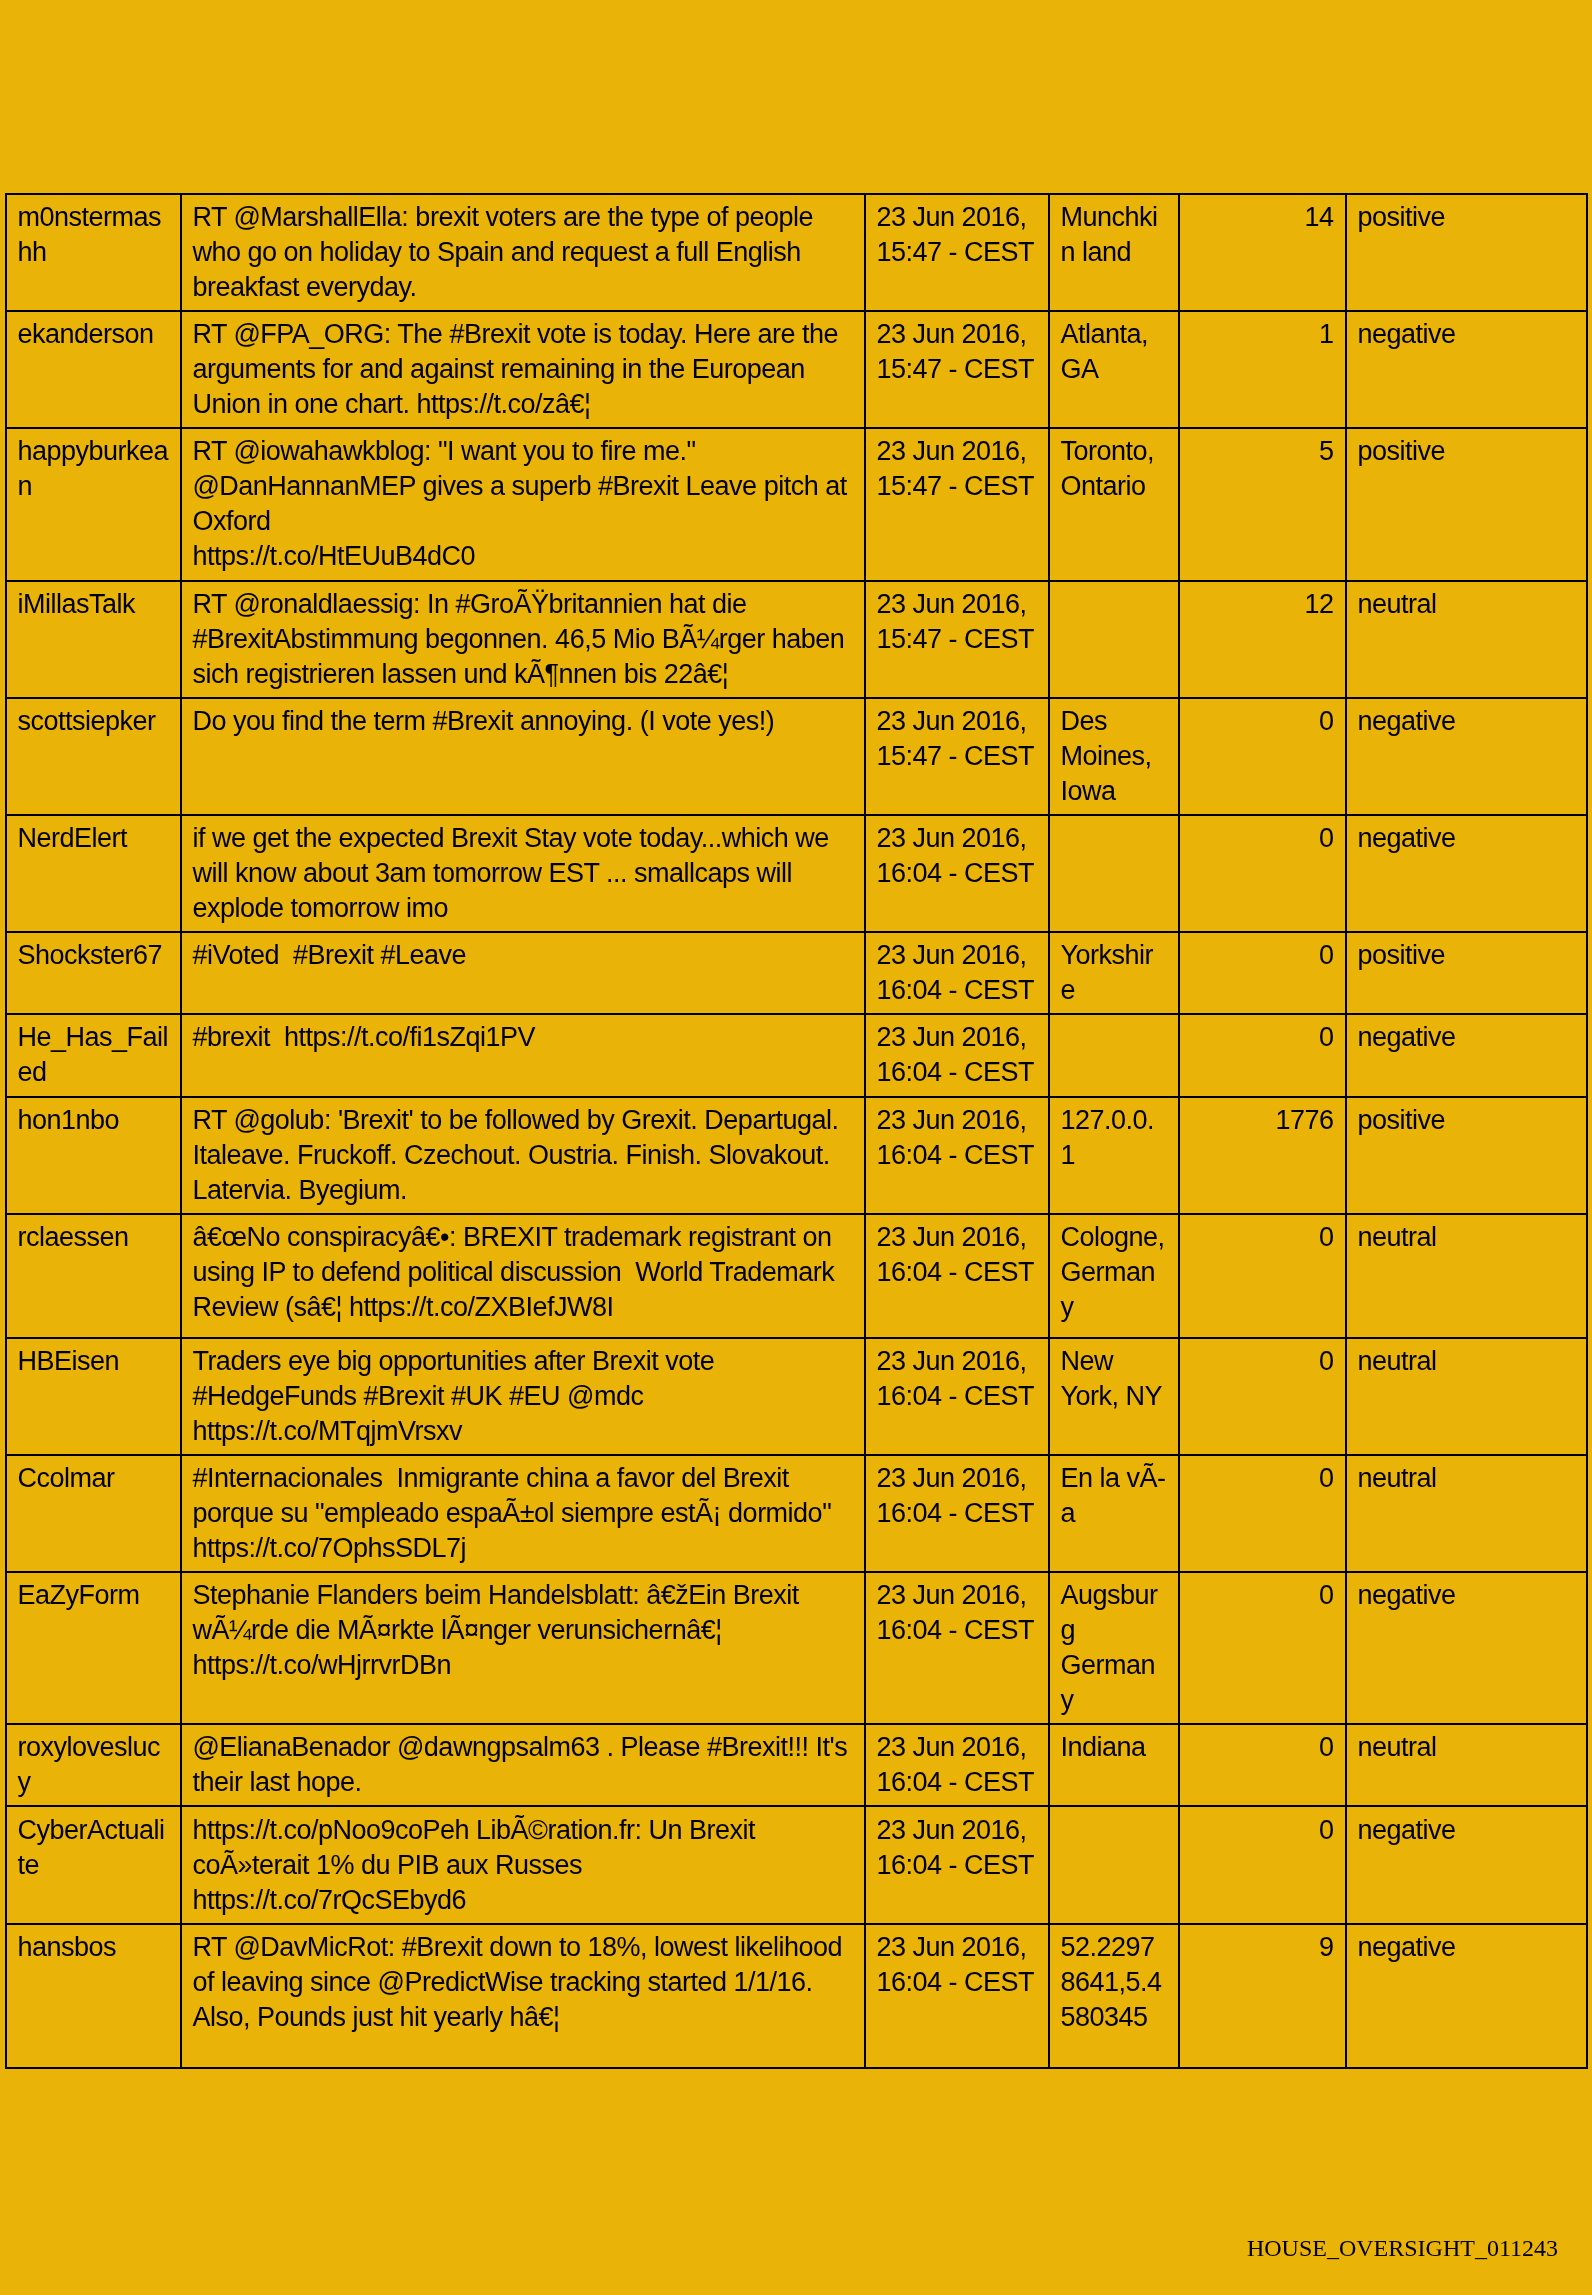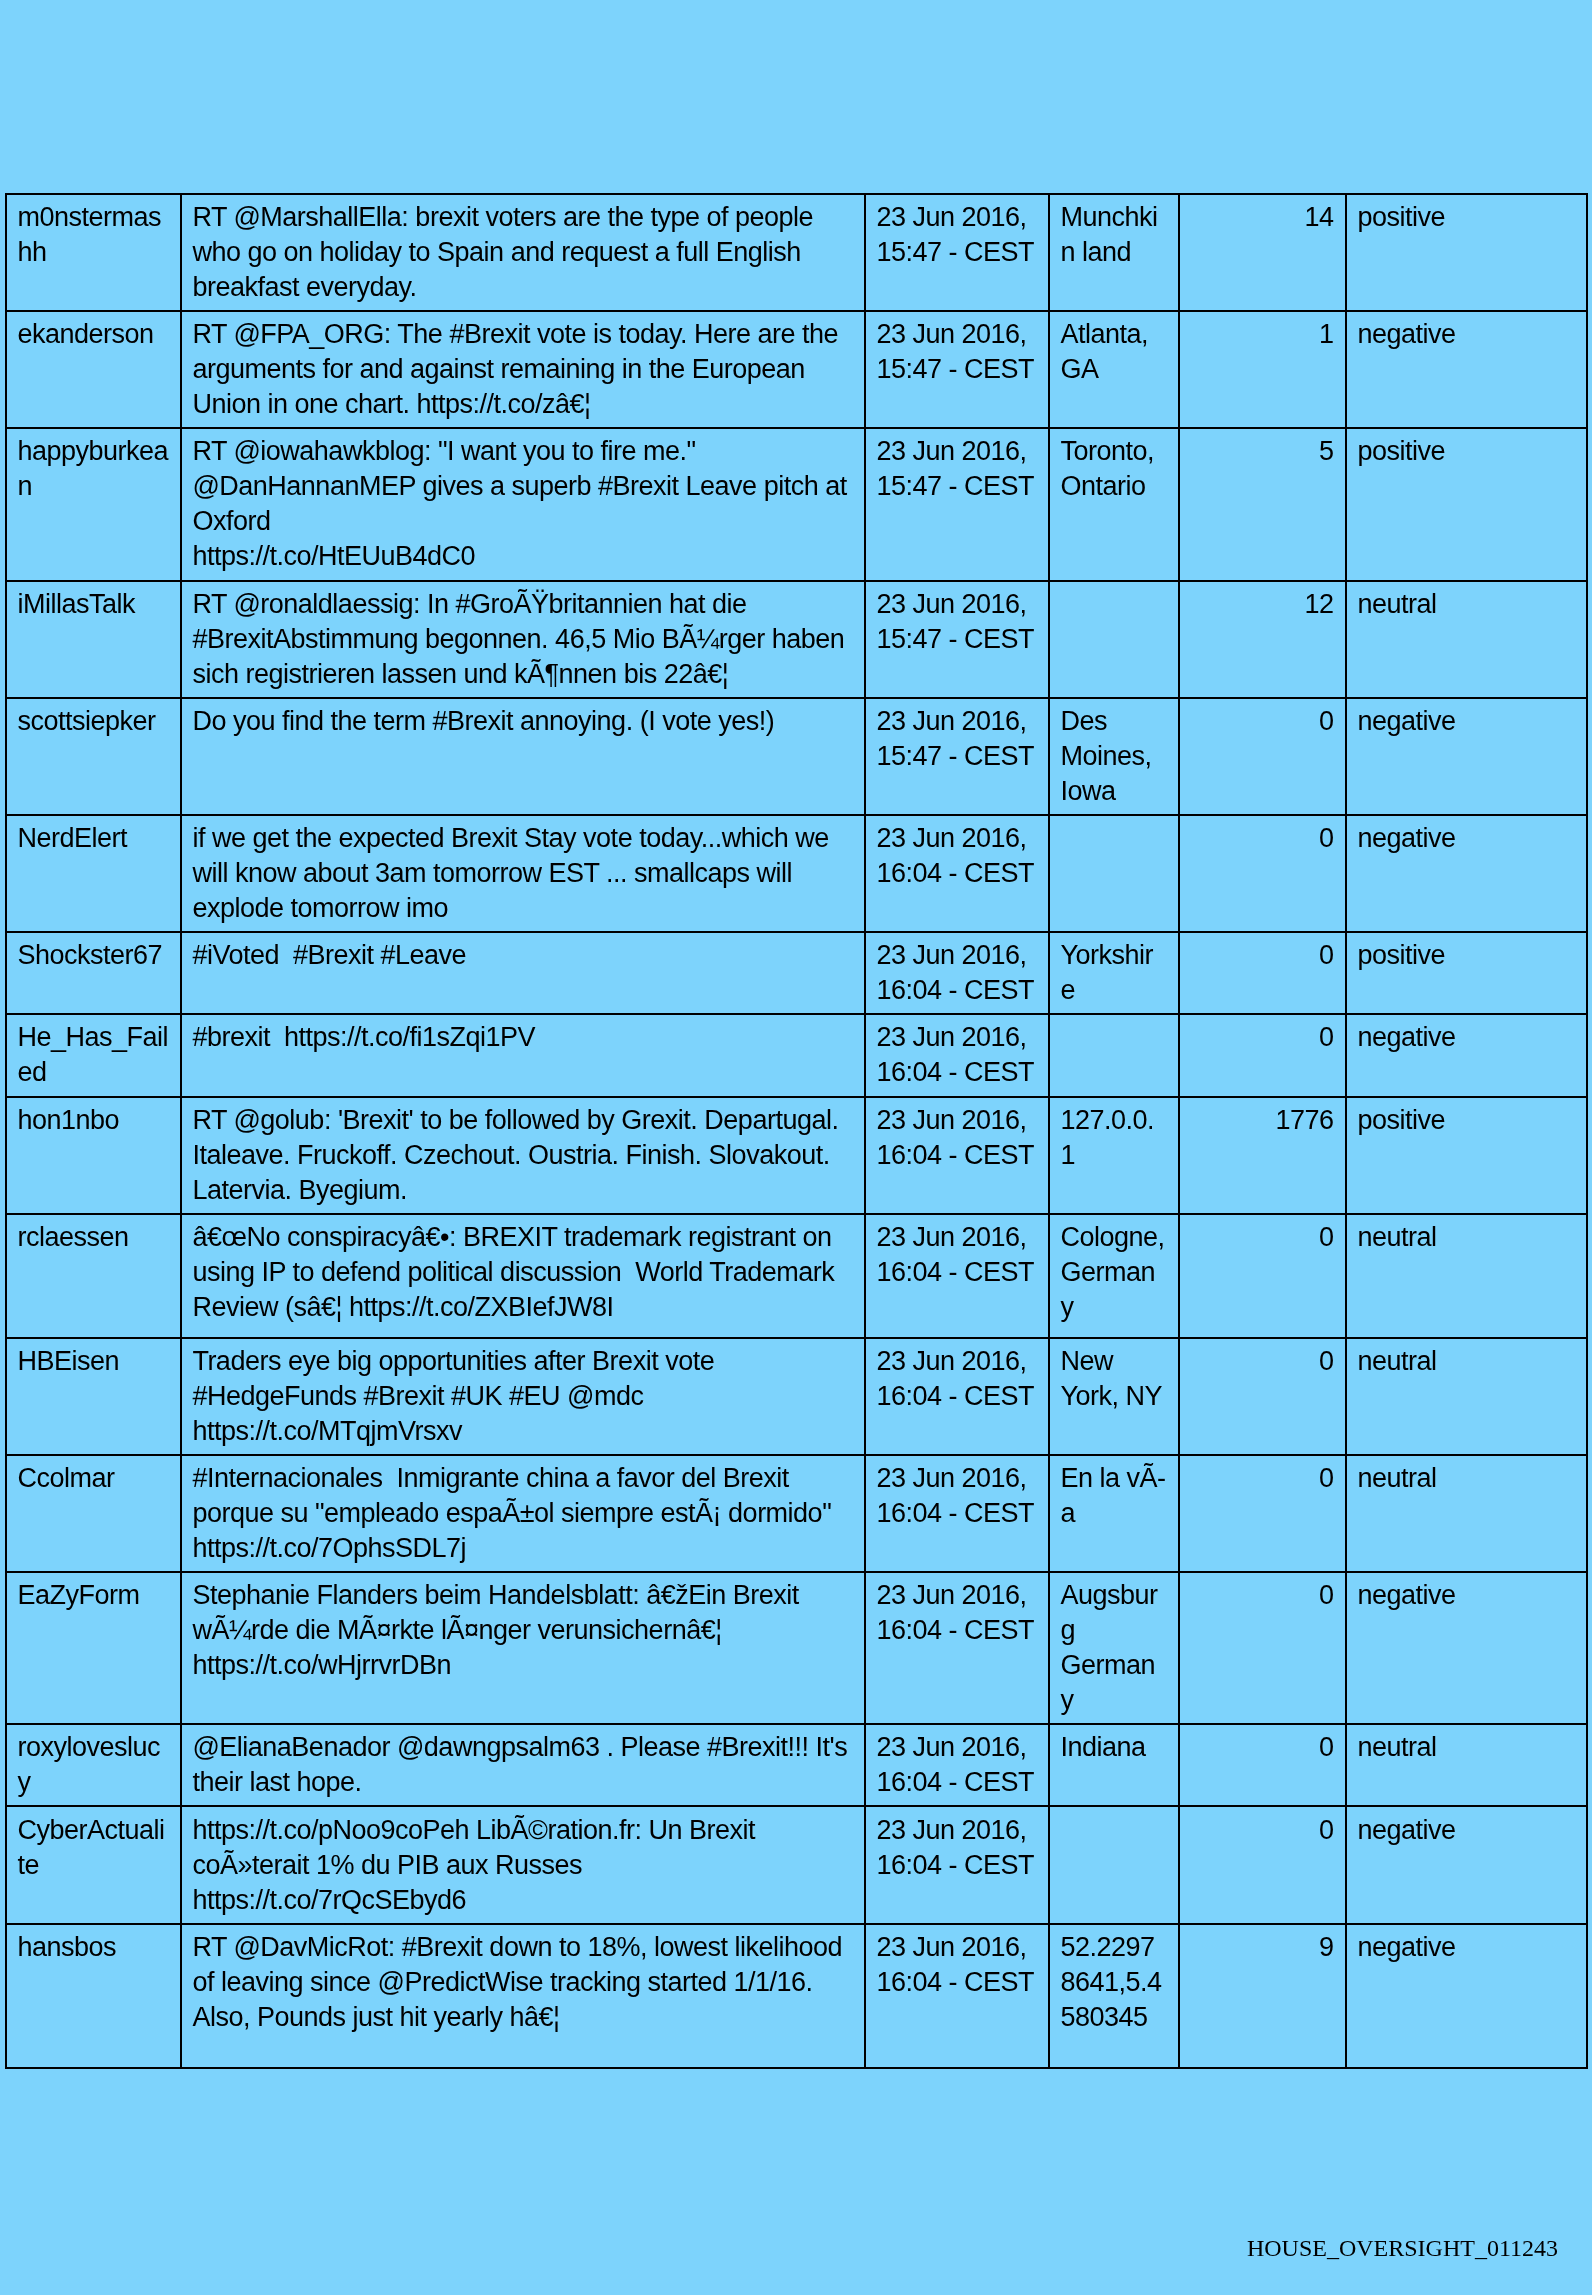--- a/index.html
+++ b/index.html
@@ -1,20 +1,20 @@
 <!DOCTYPE html>
 <html style="font-size:10.3px"><head>
 <meta charset="utf-8">
 <style>
   html,body{margin:0;padding:0;background:#ffffff;}
   .page{
     position:relative;
     width:1592px;
     height:2295px;
-    background:#7dd3fc;
+    background:#eab308;
     font-family:"Liberation Sans","DejaVu Sans",sans-serif;
     color:#000000;
     overflow:hidden;
   }
   table.tweets{
     position:absolute;
     left:5.1px;
     top:193px;
     width:1582px;
     border-collapse:collapse;

